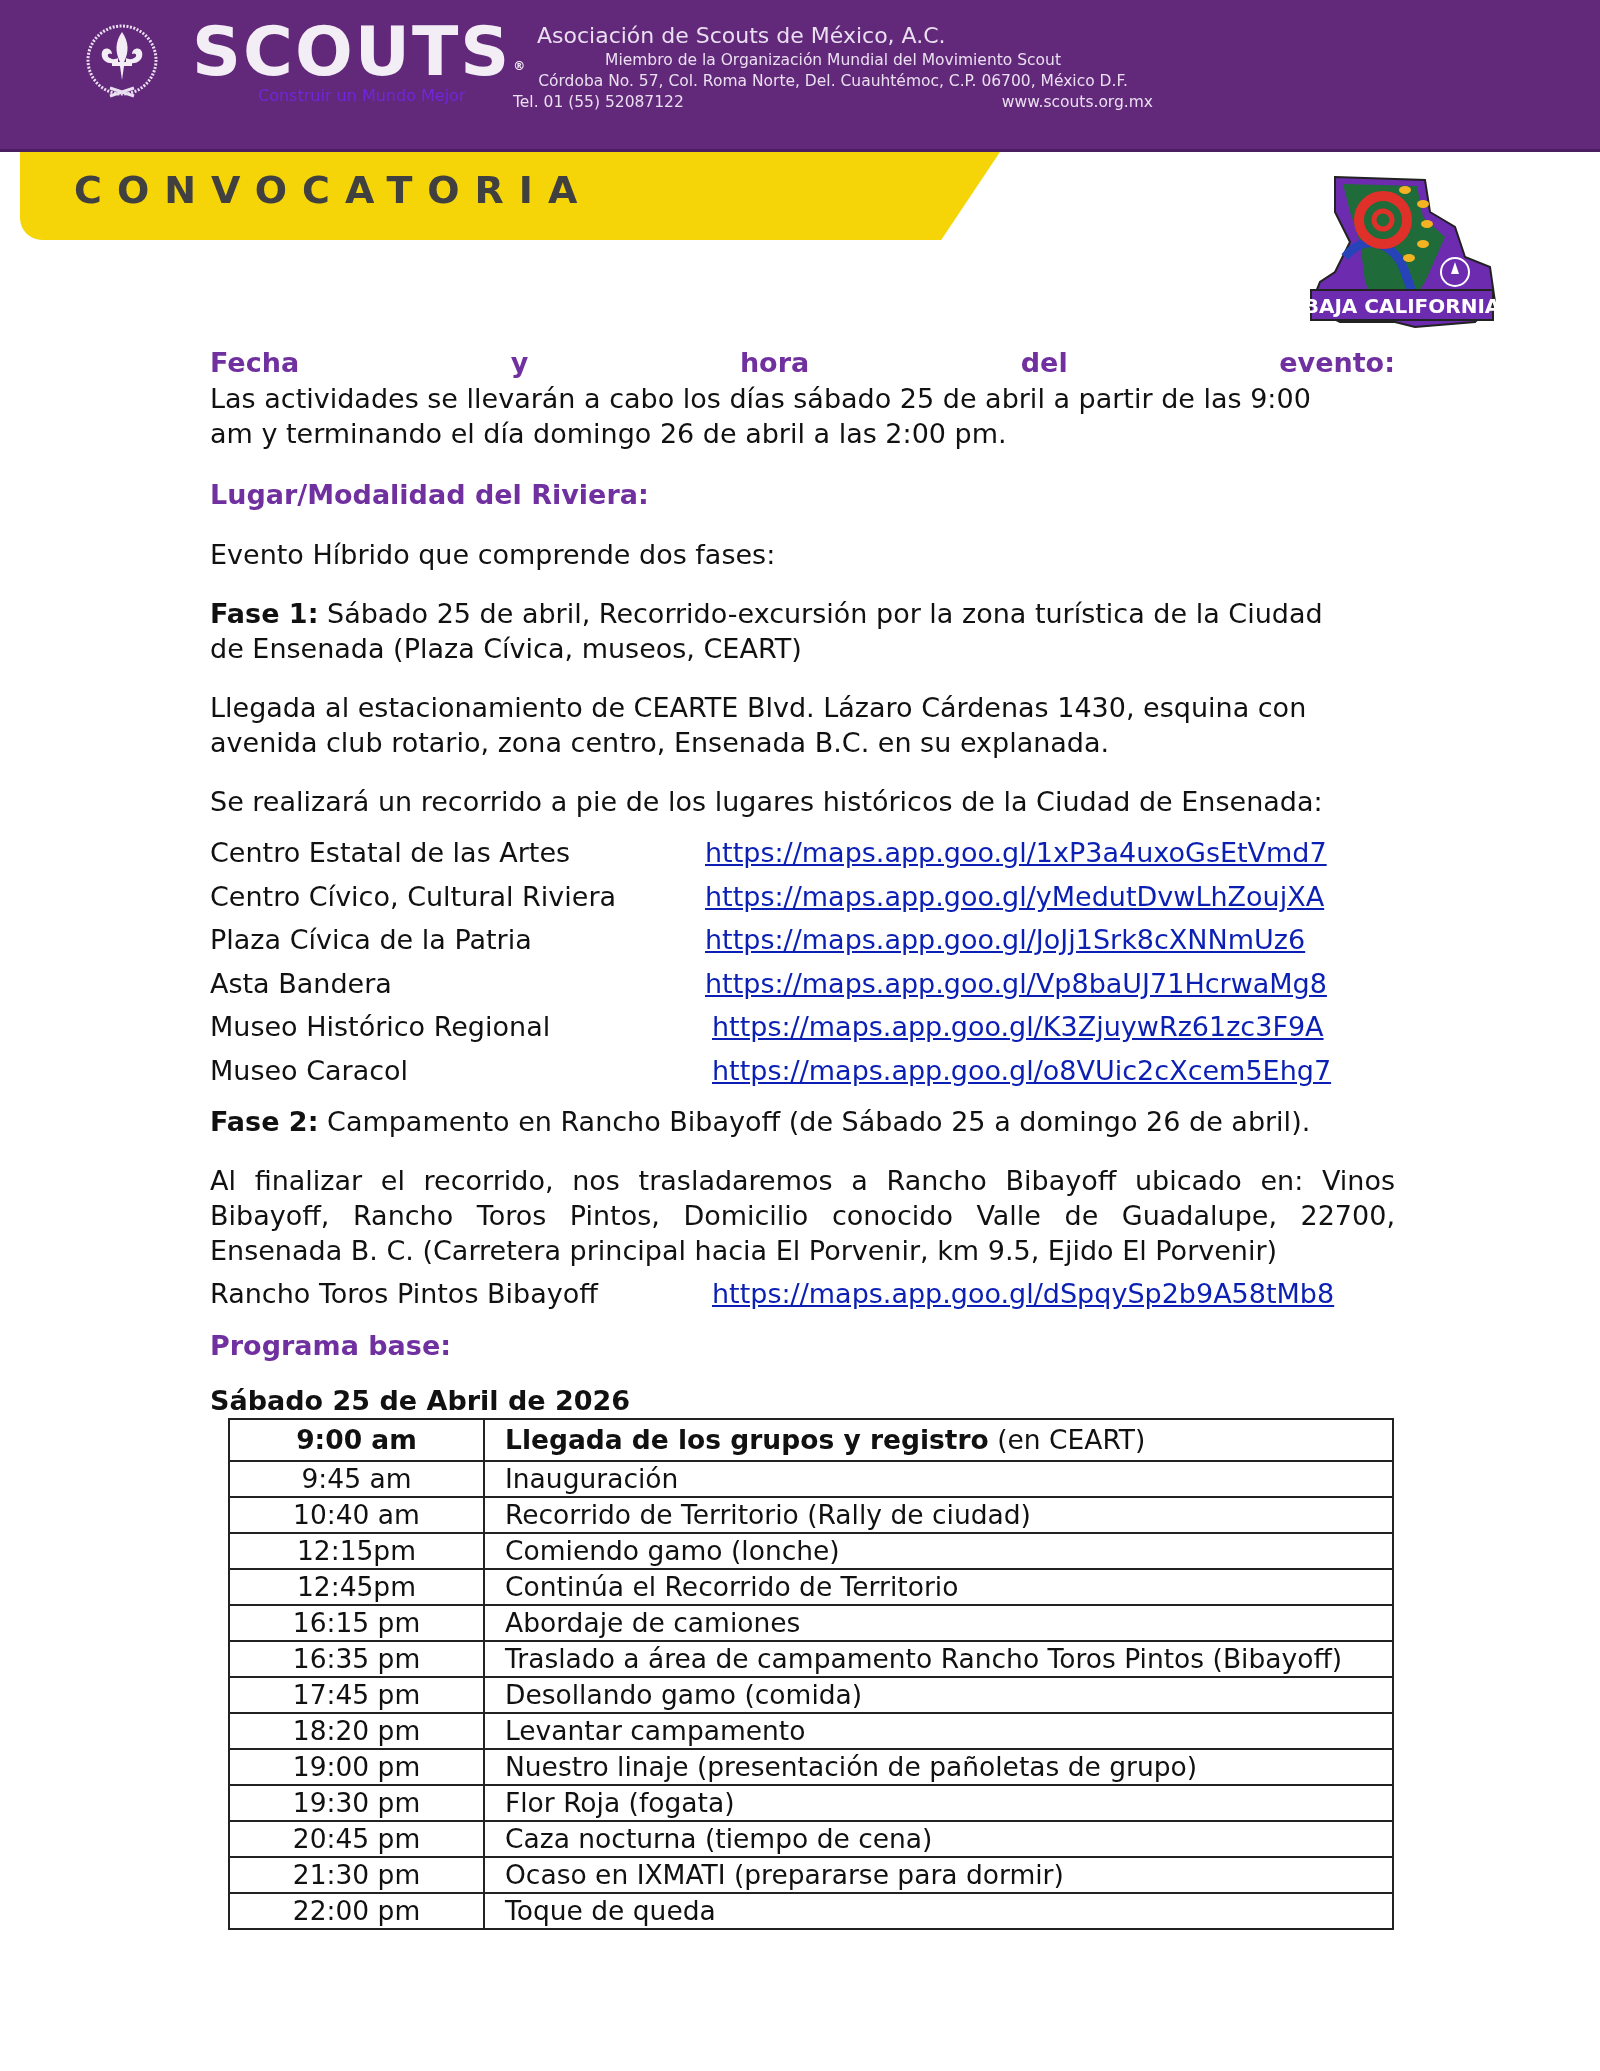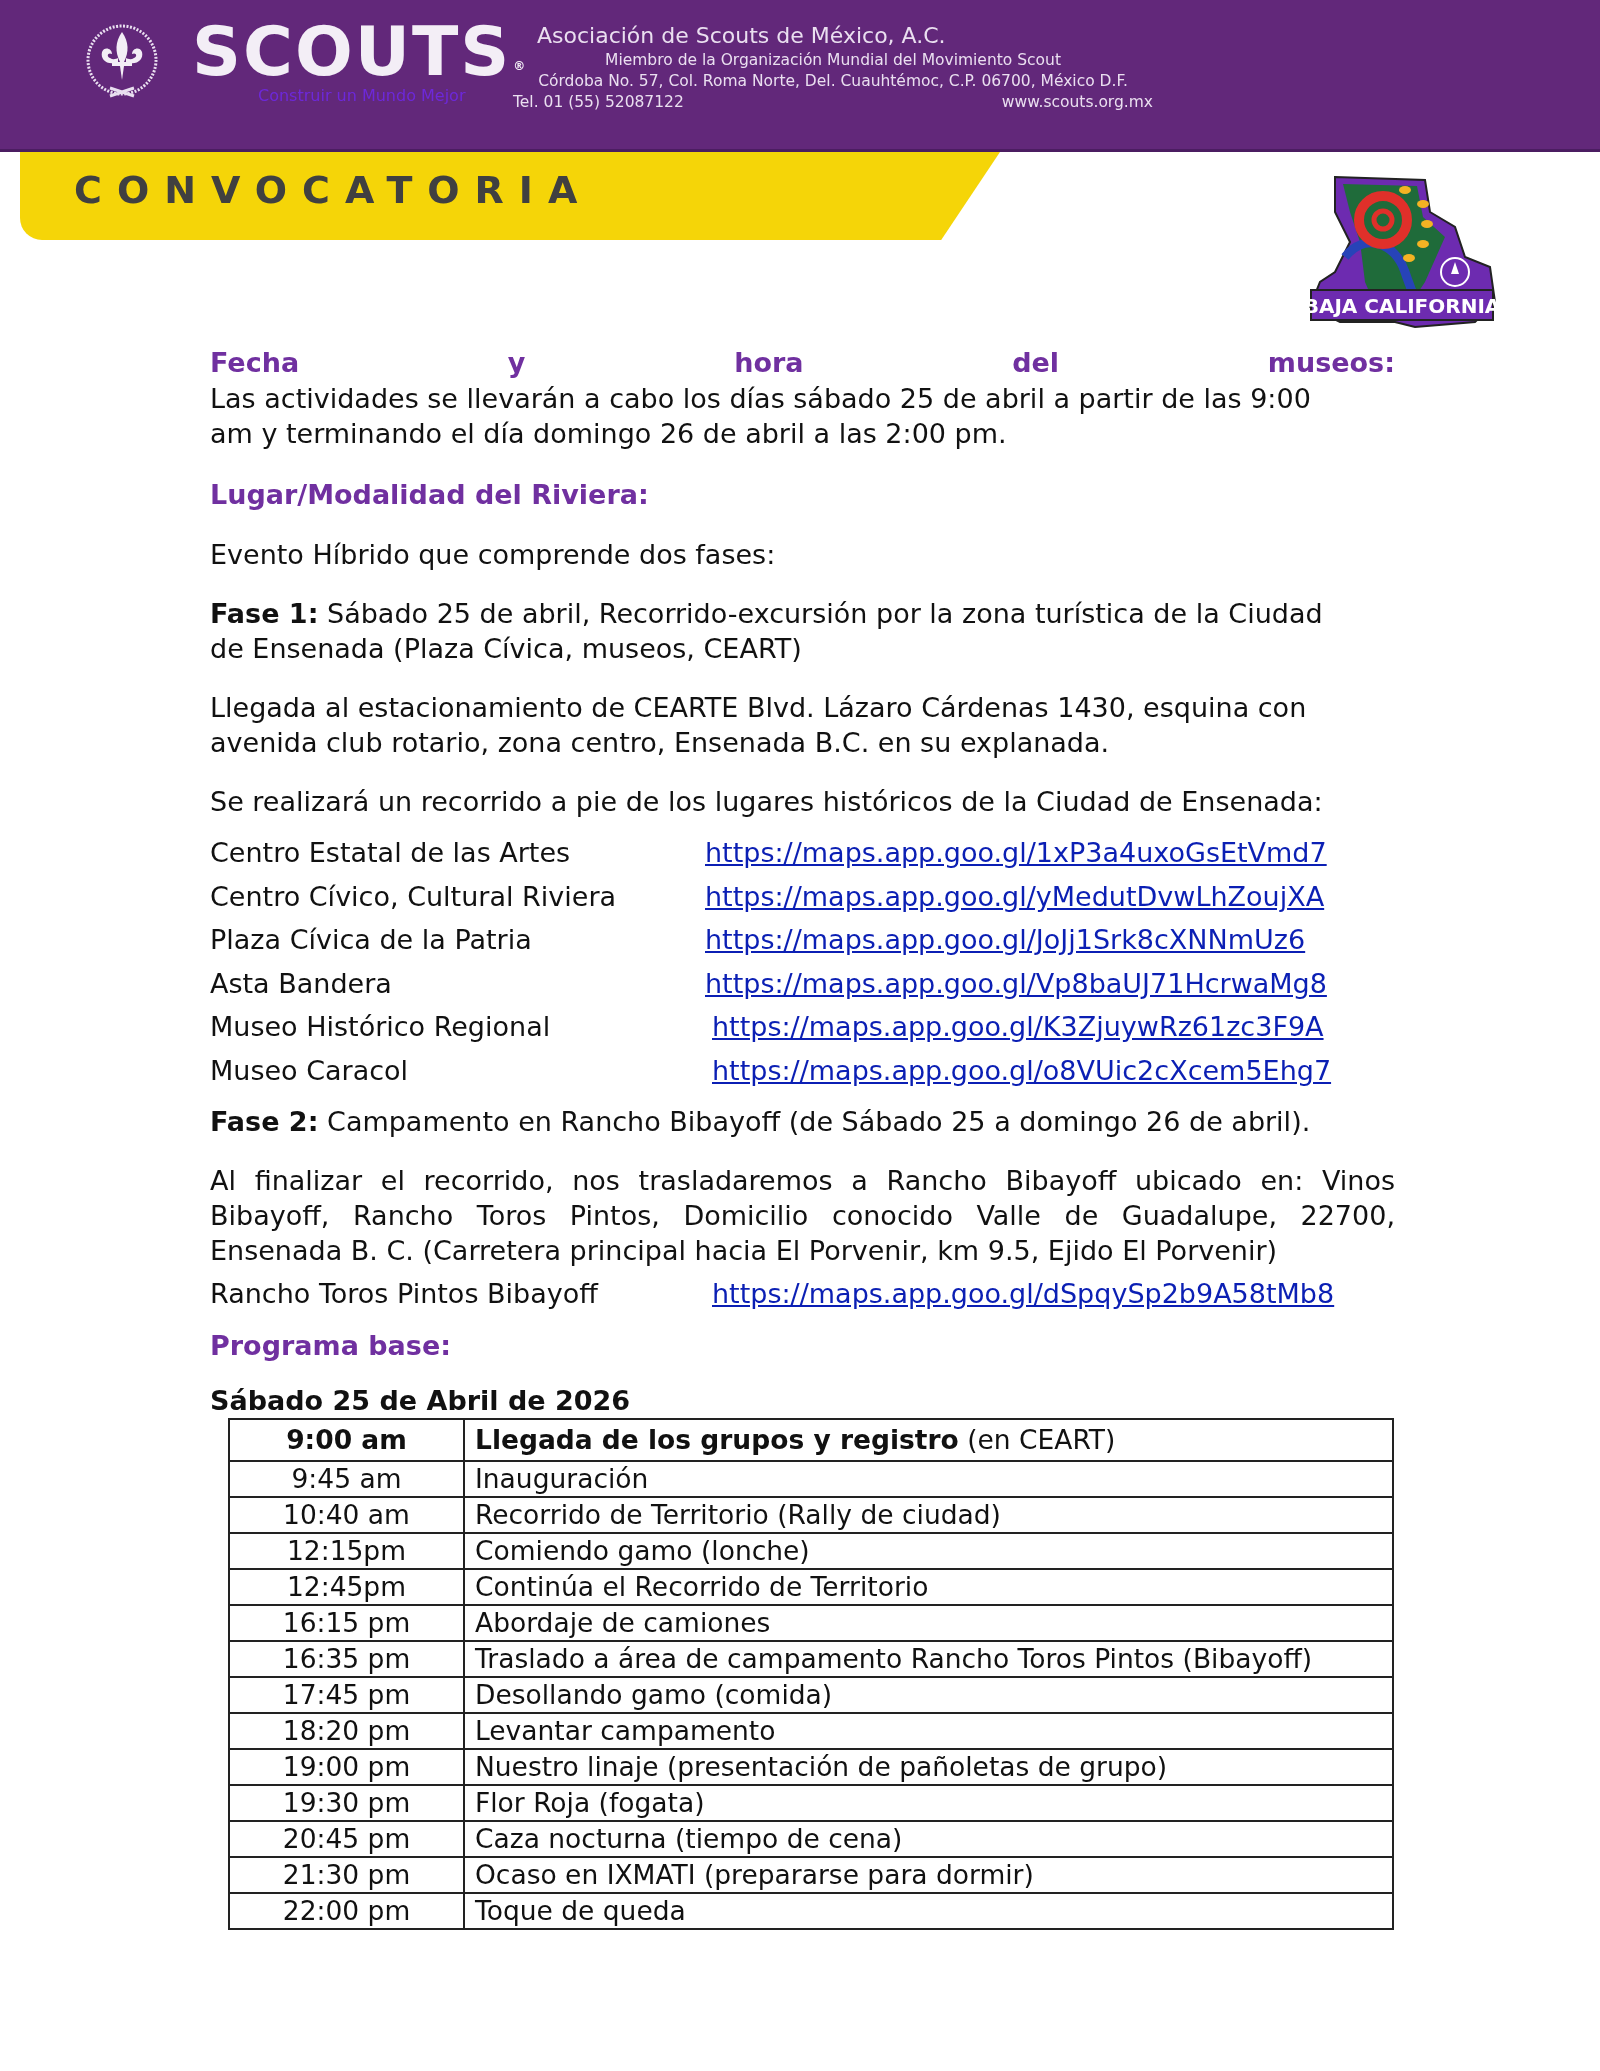--- a/index.html
+++ b/index.html
@@ -32,21 +32,21 @@
   .gap2 { height: 24px; }
   .gap3 { height: 12px; }
 
   .places { margin-top: 12px; }
   .place-row { display: flex; align-items: center; height: 43.5px; font-size: 27px; }
   .place-name { width: 495px; color: #111; }
   .place-link { color: #0b1fb4; text-decoration: underline; font-size: 27px; }
 
   .day-title { font-size: 27px; font-weight: bold; line-height: 34px; margin-top: 20px; }
   table.sched { margin-left: 18px; width: 1166px; border-collapse: collapse; font-size: 26.5px; }
-  table.sched td { border: 2px solid #222; padding: 0 10px; height: 34px; line-height: 32px; }
+  table.sched td { border: 2px solid #222; padding: 0 20px; height: 34px; line-height: 32px; }
   table.sched td.t { width: 213px; text-align: center; }
   table.sched tr.first td { height: 40px; }
   table.sched td.t.bold { font-weight: bold; }
 </style>
 </head>
 <body>
 
 <div class="topbar"></div>
 <div class="topbar-line"></div>
 
@@ -90,21 +90,21 @@
   <rect x="6" y="118" width="182" height="30" fill="#6d2bb0" stroke="#222" stroke-width="2"></rect>
   <text x="97" y="141" font-family="DejaVu Sans, sans-serif" font-size="20" font-weight="bold" fill="#fff" text-anchor="middle">BAJA CALIFORNIA</text>
 </svg>
 
 <div class="content">
   <div class="h just">
     <span>Fecha</span>
     <span>y</span>
     <span>hora</span>
     <span>del</span>
-    <span>museos:</span>
+    <span>evento:</span>
   </div>
   <div class="p" style="width:1130px">Las actividades se llevarán a cabo los días sábado 25 de abril a partir de las 9:00 am y terminando el día domingo 26 de abril a las 2:00 pm.</div>
 
   <div class="gap1"></div>
   <div class="h">Lugar/Modalidad del Riviera:</div>
   <div class="gap2"></div>
   <div class="p">Evento Híbrido que comprende dos fases:</div>
   <div class="gap2"></div>
   <div class="p" style="width:1130px"><b>Fase 1:</b><span> Sábado 25 de abril, Recorrido-excursión por la zona turística de la Ciudad de Ensenada (Plaza Cívica, museos, CEART)</span></div>
   <div class="gap2"></div>

